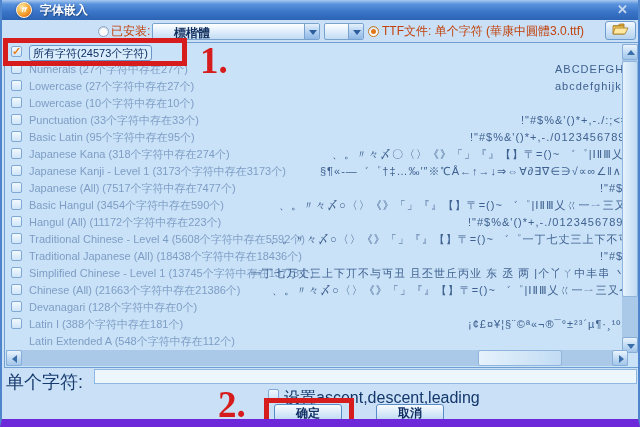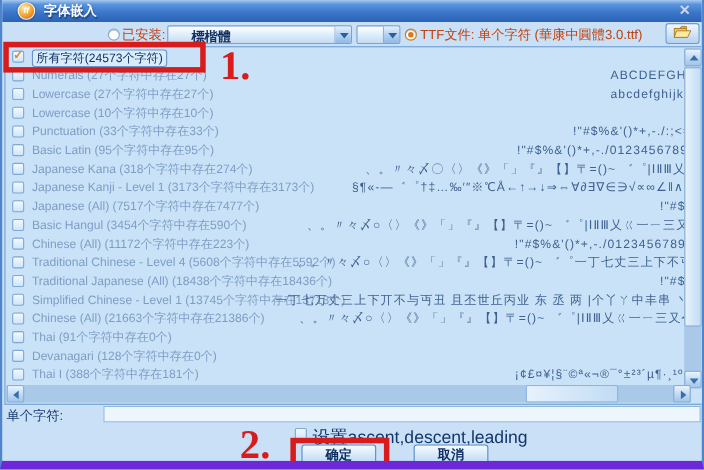--- a/index.html
+++ b/index.html
@@ -49,21 +49,21 @@
     border:1px solid #86aed9;border-radius:2px;width:16px;height:16px;}
   .sb-thumb{position:absolute;box-sizing:border-box;background:linear-gradient(90deg,#e6f2fc,#c2dcf4);
     border:1px solid #8fb5dd;border-radius:2px;}
   .t{position:absolute;width:0;height:0;}
   .t.up{left:4px;top:5px;border-left:4px solid transparent;border-right:4px solid transparent;border-bottom:5px solid #3a6ea8;}
   .t.down{left:4px;top:6px;border-left:4px solid transparent;border-right:4px solid transparent;border-top:5px solid #3a6ea8;}
   .t.left{left:5px;top:4px;border-top:4px solid transparent;border-bottom:4px solid transparent;border-right:5px solid #3a6ea8;}
   .t.right{left:6px;top:4px;border-top:4px solid transparent;border-bottom:4px solid transparent;border-left:5px solid #3a6ea8;}
   
   .single{position:absolute;left:0;top:368px;width:100%;height:18px;}
-  .single .lbl2{position:absolute;left:4px;top:2px;font-size:12px;color:#173a6e;}
+  .single .lbl2{position:absolute;left:4px;top:2px;font-size:18px;color:#173a6e;}
   .single input{position:absolute;left:92px;top:1px;width:543px;height:15px;box-sizing:border-box;
     background:#eef6fd;border:1px solid #8fb8e0;font-size:11px;}
   
   .bottom{position:absolute;left:0;top:386px;width:100%;height:35px;}
   .opt-cb{position:absolute;left:266px;top:3px;width:11px;height:11px;box-sizing:border-box;
     background:linear-gradient(180deg,#f2f9ff,#cfe5f8);border:1px solid #7fa8d4;border-radius:2px;}
   .opt-lbl{position:absolute;left:282px;top:2px;font-size:16px;color:#14376b;}
   .btn{position:absolute;top:18px;width:68px;height:19px;box-sizing:border-box;
     background:linear-gradient(180deg,#f6fbff,#d4e7f8 55%,#b9d5ef);border:1px solid #5a8cc8;border-radius:3px;
     font-size:12px;font-weight:bold;color:#0f2f63;font-family:"Liberation Sans",sans-serif;padding:0;}
@@ -159,21 +159,21 @@
           <span class="lab">Japanese (All) (7517个字符中存在7477个)</span>
           <span class="samp" style="left: 595px;">!"#$%&amp;'()*</span>
         </div>
         <div class="row">
           <span class="cb"></span>
           <span class="lab">Basic Hangul (3454个字符中存在590个)</span>
           <span class="samp" style="left: 274px;">、。〃々〆○〈〉《》「」『』【】〒=()~ ゛゜|ⅠⅡⅢ乂ㄍ一ㄧ三又〰</span>
         </div>
         <div class="row">
           <span class="cb"></span>
-          <span class="lab">Chinese (All) (11172个字符中存在223个)</span>
+          <span class="lab">Hangul (All) (11172个字符中存在223个)</span>
           <span class="samp" style="left: 463px;">!"#$%&amp;'()*+,-./0123456789:;&lt;=&gt;?@ABCD</span>
         </div>
         <div class="row">
           <span class="cb"></span>
           <span class="lab">Traditional Chinese - Level 4 (5608个字符中存在5592个)</span>
           <span class="samp" style="left: 265px;">、。〃々〆○〈〉《》「」『』【】〒=()~ ゛゜一丁七丈三上下不丏丑且丕世丘丙亟丟並丫</span>
         </div>
         <div class="row">
           <span class="cb"></span>
           <span class="lab">Traditional Japanese (All) (18438个字符中存在18436个)</span>
@@ -184,29 +184,25 @@
           <span class="lab">Simplified Chinese - Level 1 (13745个字符中存在13713个)</span>
           <span class="samp" style="left: 245px;">一丁七万丈三上下丌不与丏丑 且丕世丘丙业 东 丞 两 |个丫ㄚ中丰串 丶丸丹 主丽 丿</span>
         </div>
         <div class="row">
           <span class="cb"></span>
           <span class="lab">Chinese (All) (21663个字符中存在21386个)</span>
           <span class="samp" style="left: 267px;">、。〃々〆○〈〉《》「」『』【】〒=()~ ゛゜|ⅠⅡⅢ乂ㄍ一ㄧ三又〰ㄅㄆㄇㄈㄉㄊㄋㄌ《ㄎ</span>
         </div>
         <div class="row">
           <span class="cb"></span>
-          <span class="lab">Thai (91个字符中存在0个)</span>
-        </div>
-        <div class="row">
-          <span class="cb"></span>
           <span class="lab">Devanagari (128个字符中存在0个)</span>
         </div>
         <div class="row">
           <span class="cb"></span>
-          <span class="lab">Thai I (388个字符中存在181个)</span>
+          <span class="lab">Latin I (388个字符中存在181个)</span>
           <span class="samp" style="left: 463px;">¡¢£¤¥¦§¨©ª«¬®¯°±²³´µ¶·¸¹º»¼½¾¿ÀÁÂÃÄÅÆ</span>
         </div>
         <div class="row">
           <span class="lab">Latin Extended A (548个字符中存在112个)</span>
         </div>
       </div>
     <div class="vsb">
       <div class="sb-btn" style="left:0;top:0;">
           <span class="t up"></span>
         </div>

